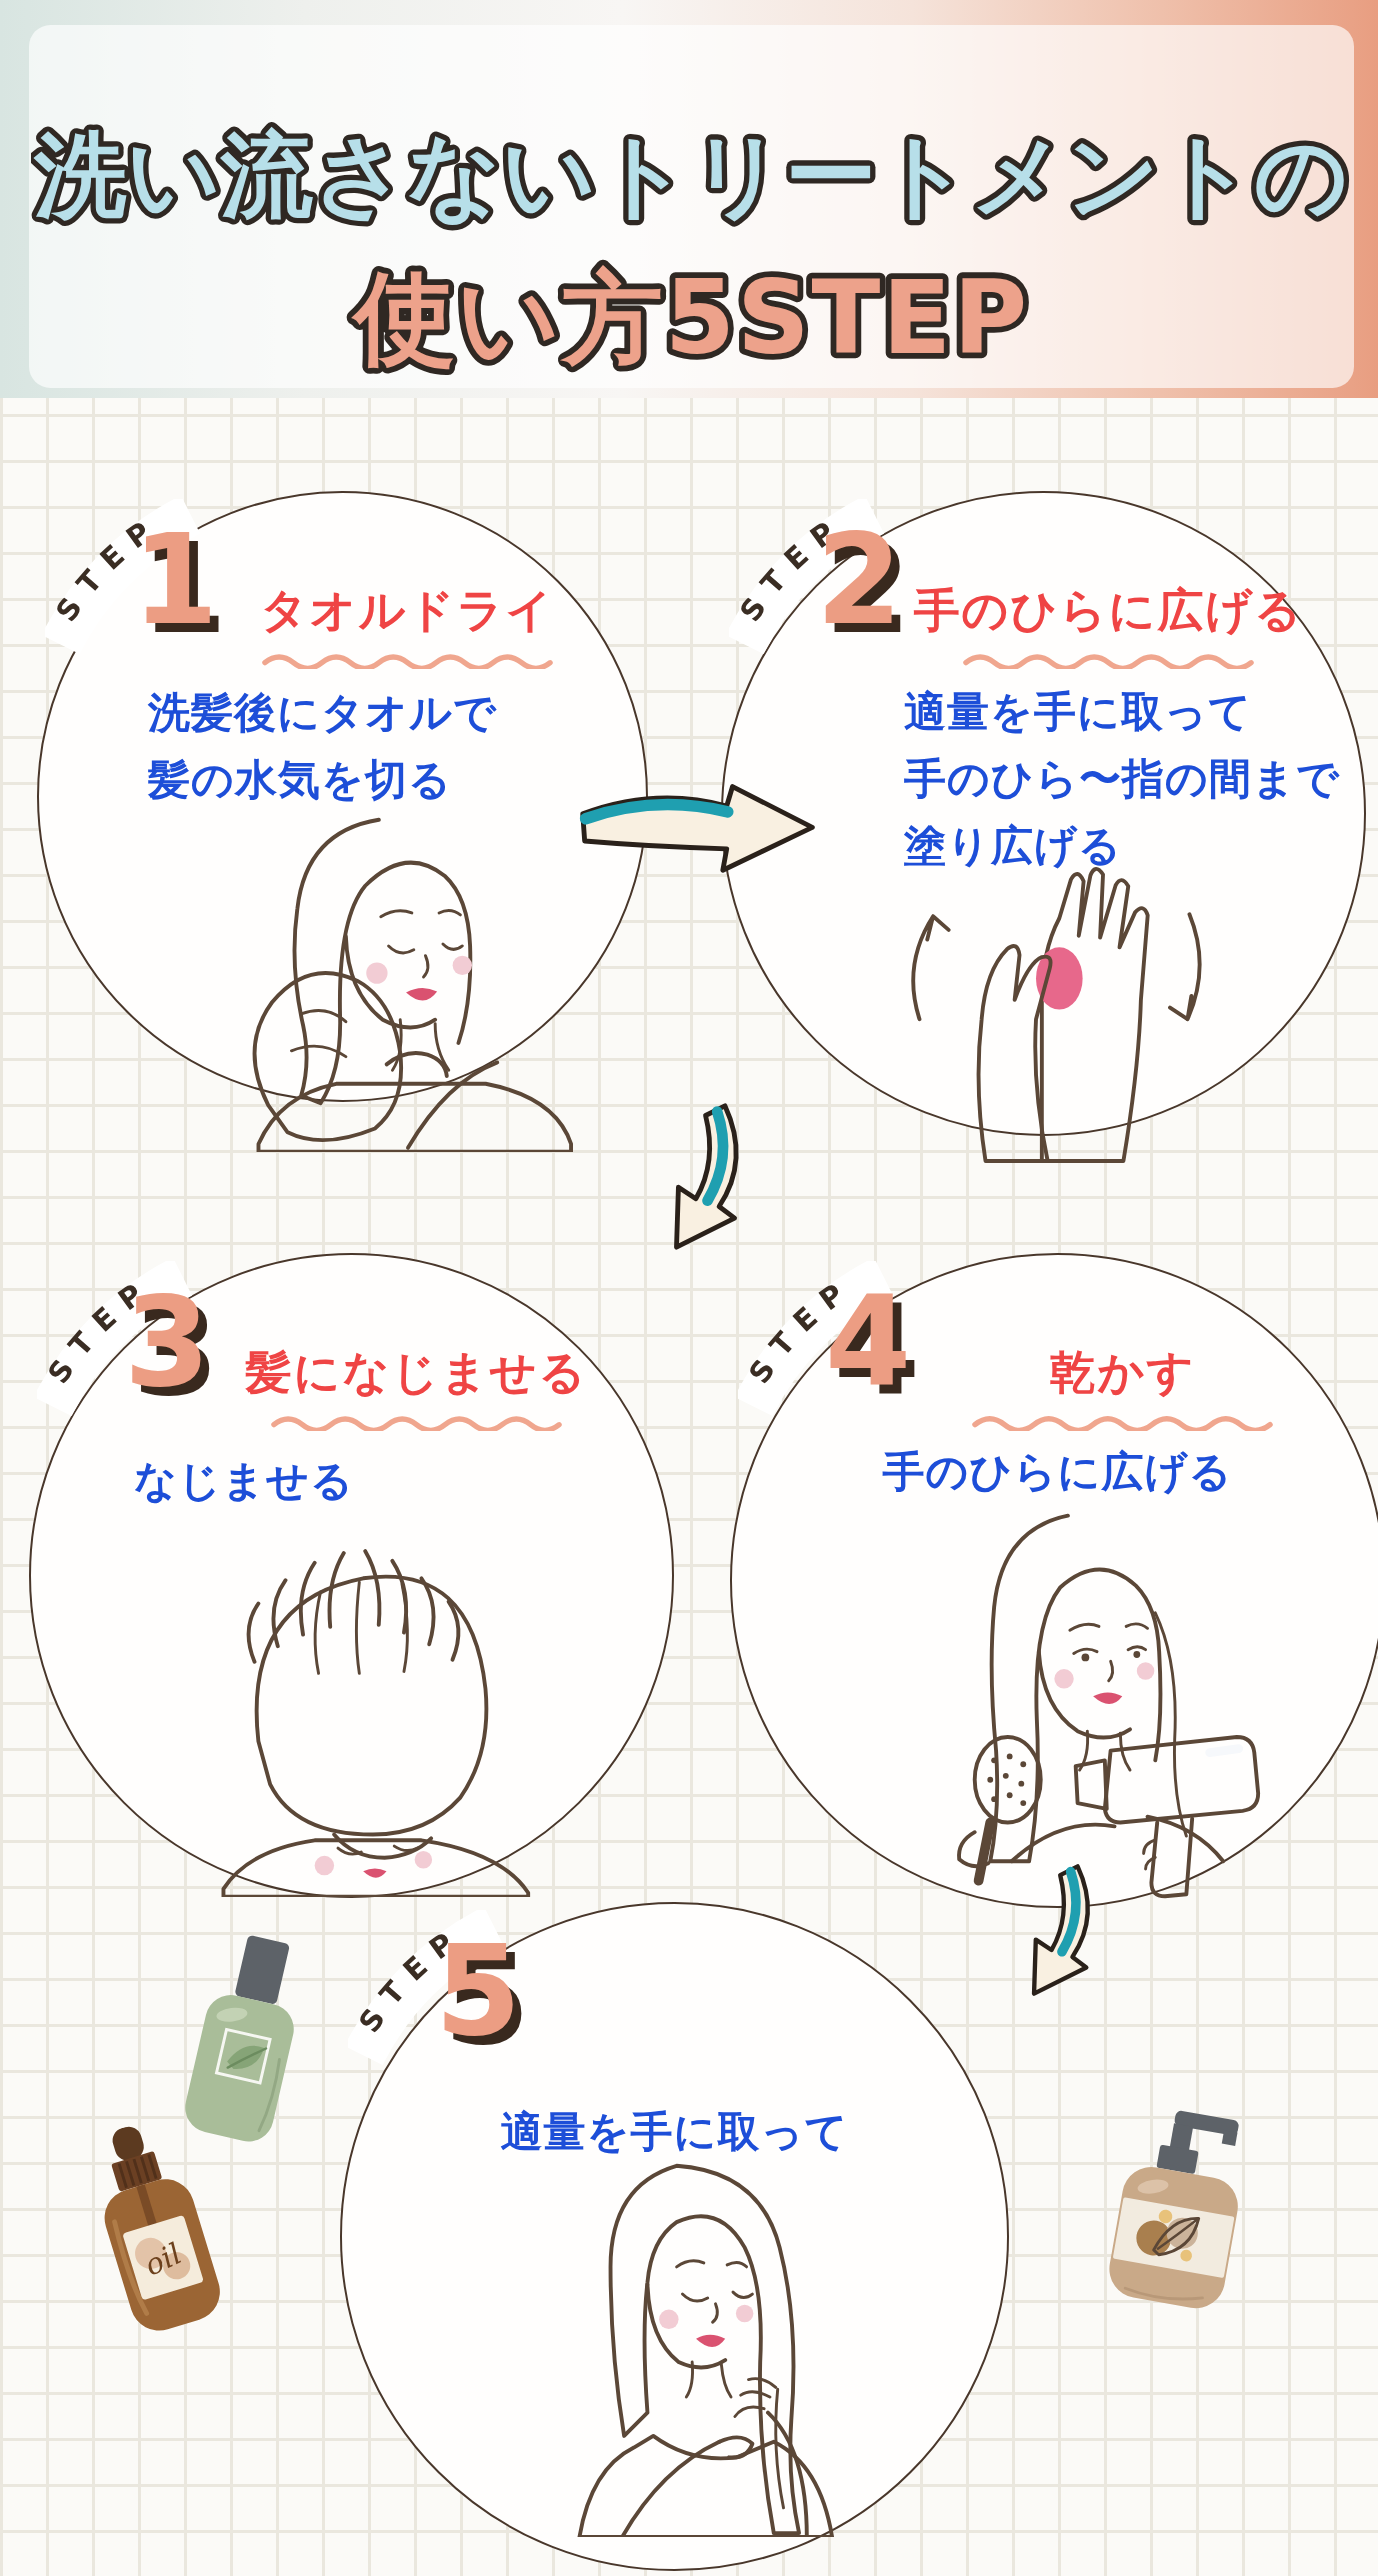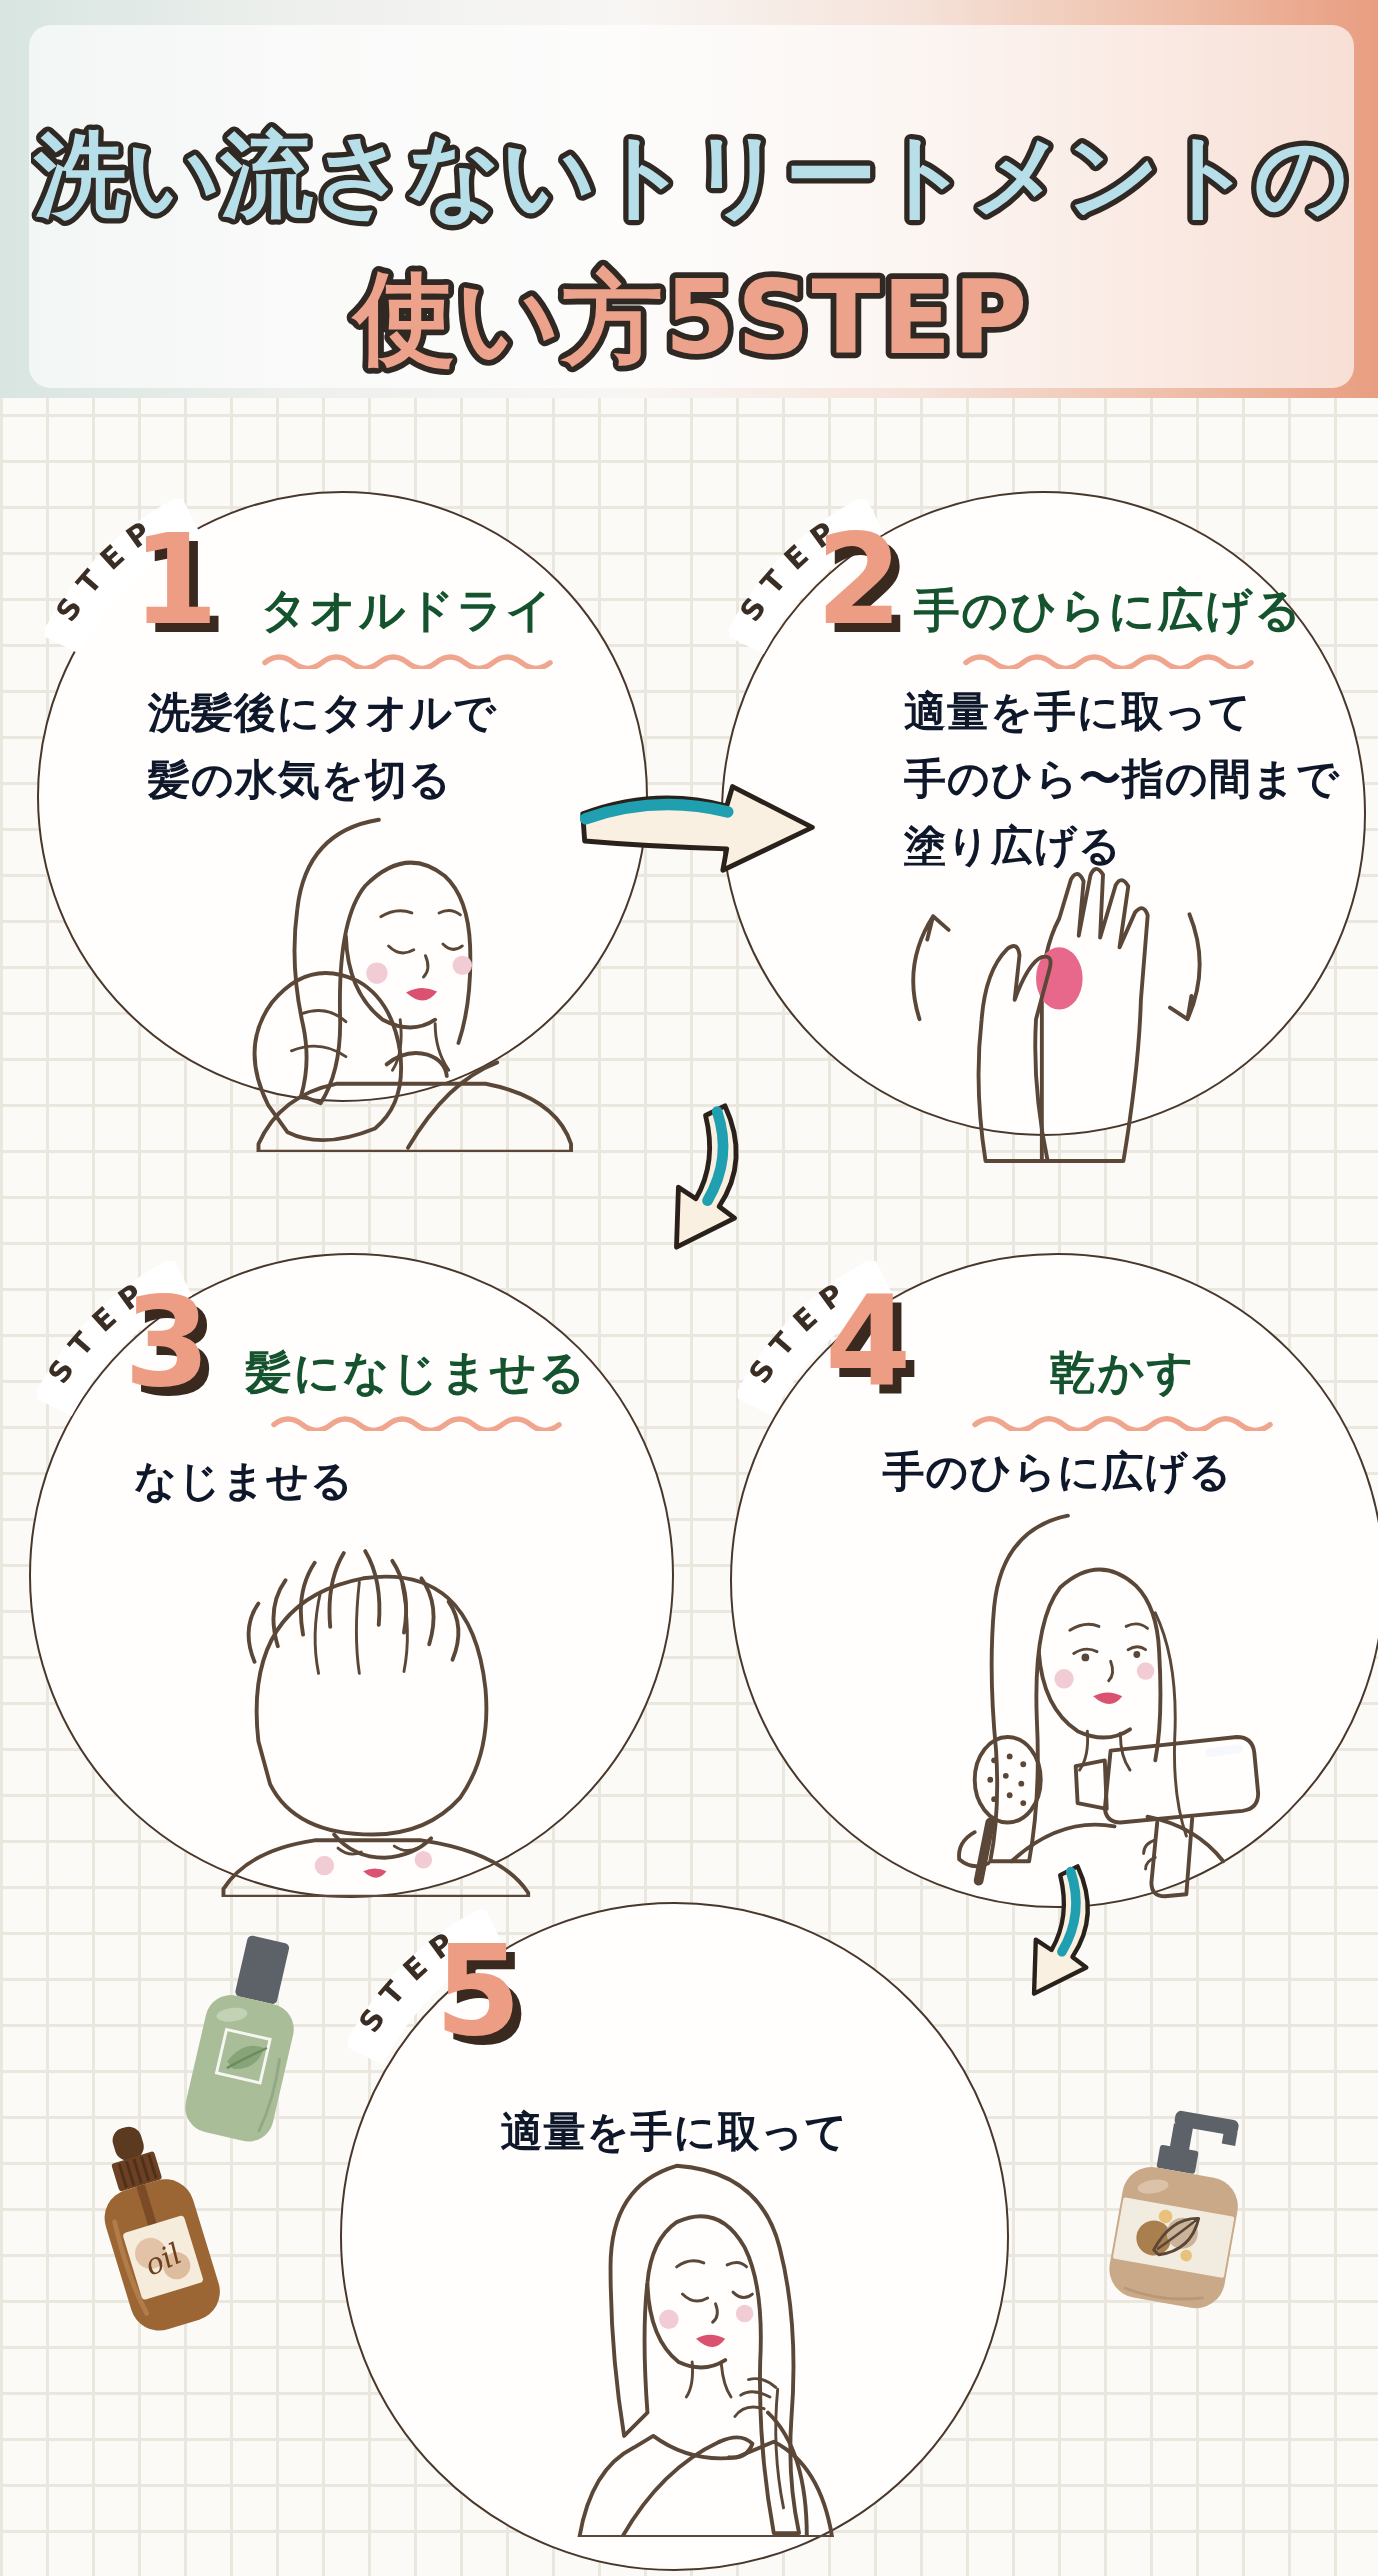--- a/index.html
+++ b/index.html
@@ -16,23 +16,23 @@
   .title-card{position:absolute;left:29px;top:25px;width:1325px;height:363px;
     background:rgba(255,255,255,0.66);border-radius:21.4px;}
   .title-card svg{display:block;margin:0 auto;}
   .title-text{font-family:"DejaVu Sans",sans-serif;font-weight:bold;paint-order:stroke;stroke:#2f2823;stroke-linejoin:round;}
   
   .circle{position:absolute;border-radius:50%;background:#fffefd;border:2.9px solid #49372b;}
   .arc-badge{position:absolute;left:5.8px;top:5.8px;}
   .num{position:absolute;left:93px;top:25px;font-size:124px;line-height:1;font-weight:800;
     color:#ec9d83;text-shadow:8.7px 8.7px 0 #39291e;letter-spacing:0;}
   .head{position:absolute;top:87px;left:155px;right:25px;text-align:center;}
-  .step-title{font-size:46px;font-weight:700;color:#14532d;letter-spacing:1.9px;white-space:nowrap;}
+  .step-title{font-size:46px;font-weight:700;color:#ef4444;letter-spacing:1.9px;white-space:nowrap;}
   .wavy{display:block;margin:9.7px auto 0;}
-  .desc{position:absolute;font-size:42px;line-height:1.6;color:#0f172a;font-weight:600;letter-spacing:1px;white-space:nowrap;}
+  .desc{position:absolute;font-size:42px;line-height:1.6;color:#1d4ed8;font-weight:600;letter-spacing:1px;white-space:nowrap;}
   .illus{position:absolute;}
   .illus svg{display:block;width:100%;height:100%;}
   .line{fill:none;stroke:#5b4737;stroke-width:4;stroke-linecap:round;stroke-linejoin:round;}
   .thin{fill:none;stroke:#5b4737;stroke-width:3;stroke-linecap:round;stroke-linejoin:round;}
   .arrow{position:absolute;}
   .deco{position:absolute;}
 </style>
 </head>
 <body>
 

